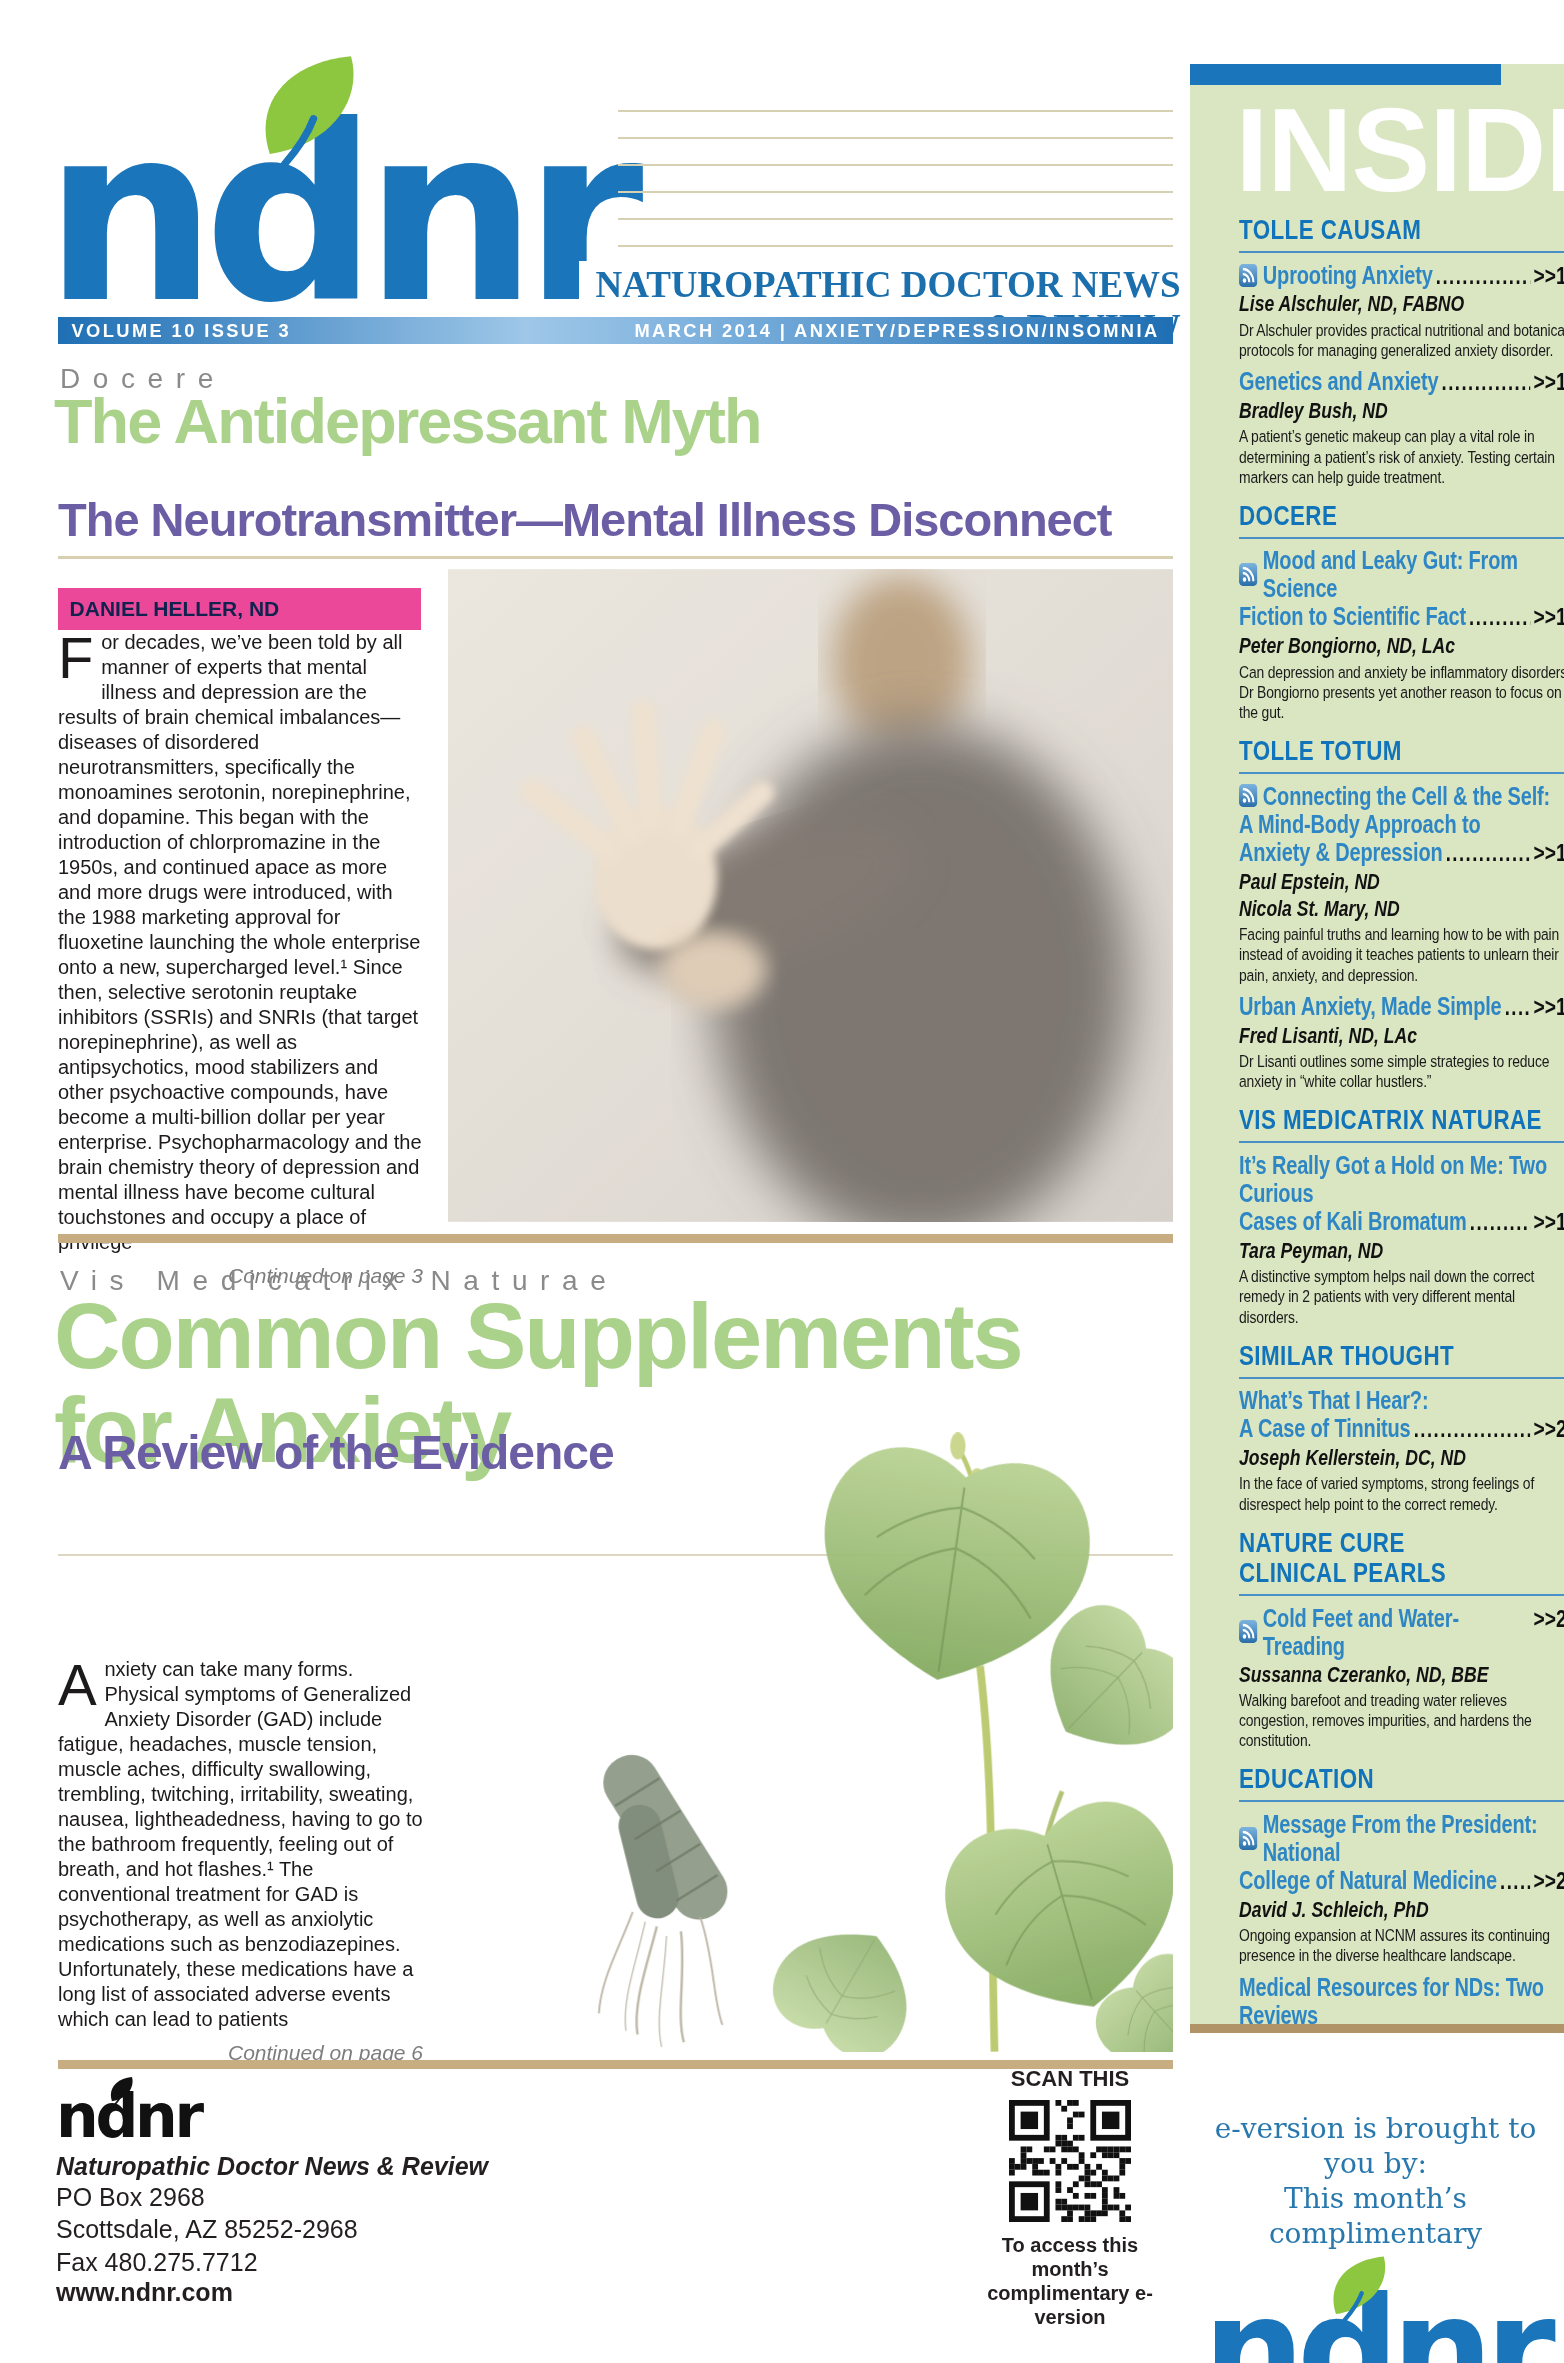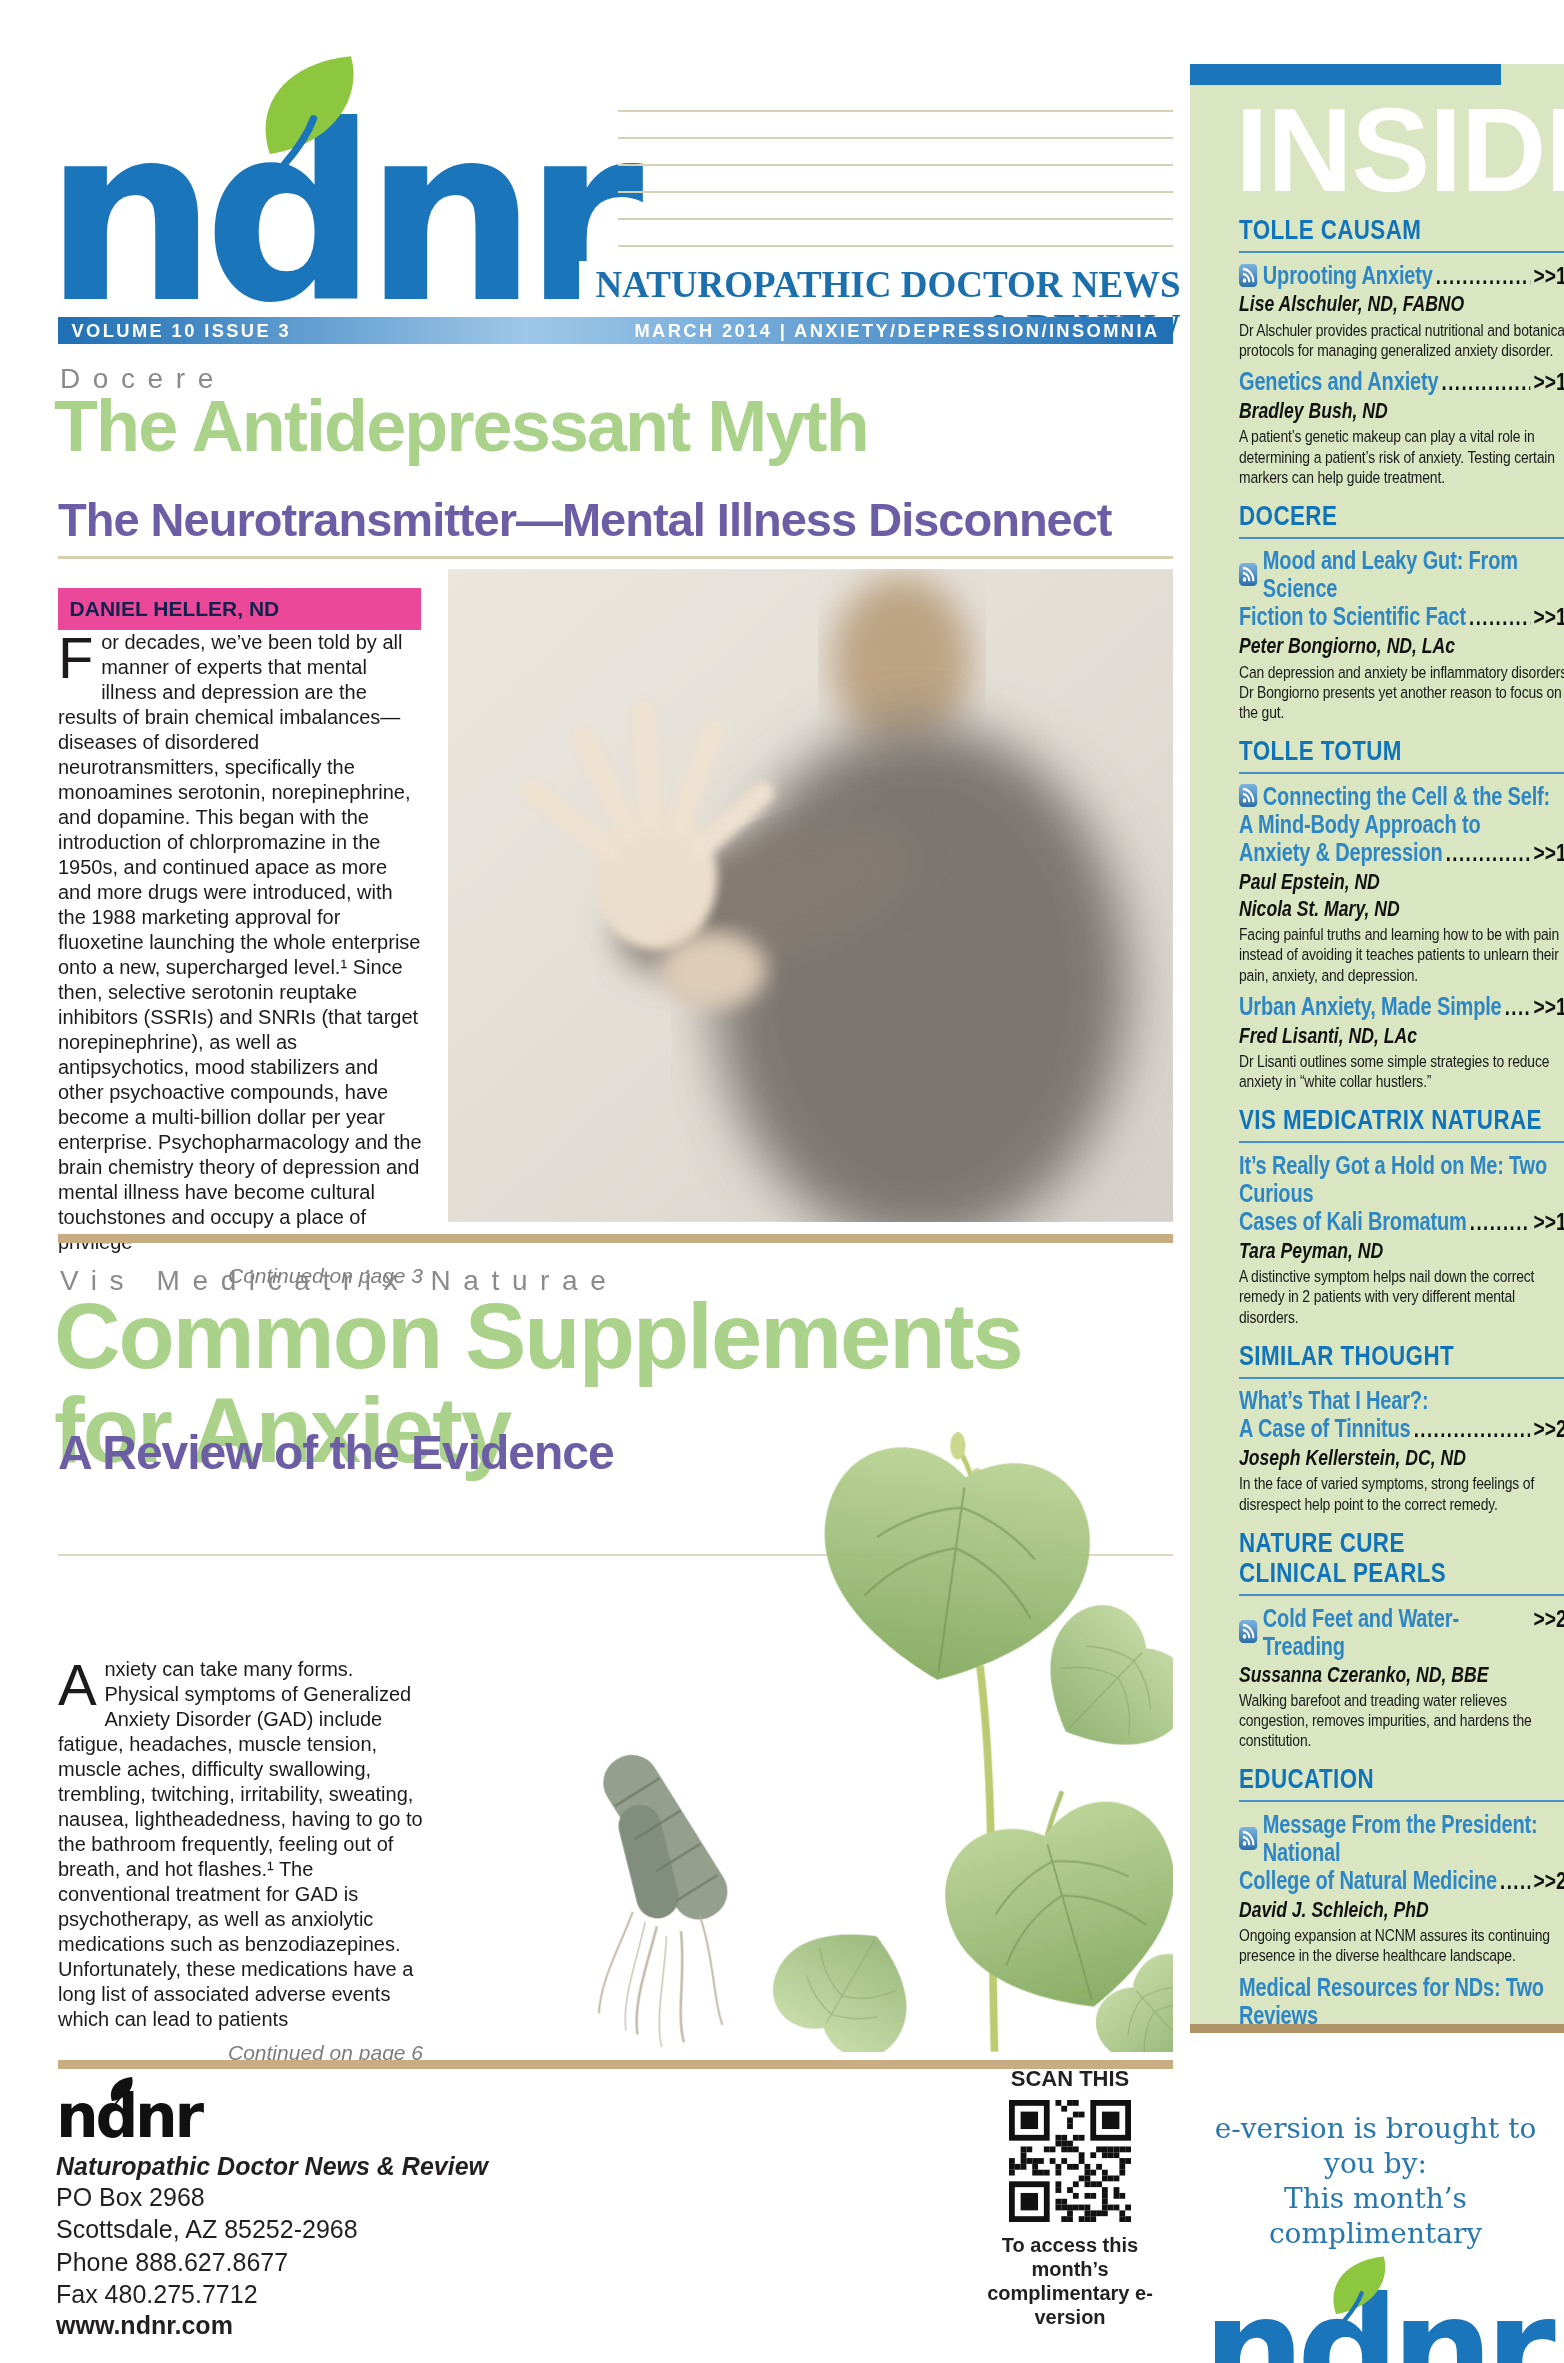--- a/index.html
+++ b/index.html
@@ -20,21 +20,21 @@
   .mast-title{position:absolute;left:579px;top:261px;width:594px;text-align:right;
               font-family:"Liberation Serif",serif;font-weight:bold;font-size:37px;
               color:#1c6fad;background:#fff;padding:1.9px 0 3.9px 7.7px;}
   .volbar{position:absolute;left:58px;top:317px;width:1115px;height:27px;
           background:linear-gradient(90deg,#1f6fb4 0%,#9ec7e8 42%,#7db1dd 58%,#1f6fb4 100%);
           display:flex;justify-content:space-between;align-items:center;padding:0 13.5px;box-sizing:border-box;
           color:#fff;font-weight:bold;font-size:18.3px;letter-spacing:2.4px;}
 
   
   .kicker{position:absolute;color:#8a8a8a;font-size:28px;letter-spacing:12.6px;font-weight:400;}
-  .title1{position:absolute;left:54px;top:390px;font-size:72px;font-weight:bold;color:#abd28b;letter-spacing:-1.9px;line-height:1;}
+  .title1{position:absolute;left:54px;top:390px;font-size:63px;font-weight:bold;color:#abd28b;letter-spacing:-1.9px;line-height:1;}
   .subtitle{position:absolute;left:58px;color:#6c5ea4;font-weight:bold;letter-spacing:-1px;}
   .subtitle1{top:492px;font-size:47px;}
   .rule-tan{position:absolute;left:58px;width:1115px;height:2.9px;background:#d8cfb0;}
   .byline{position:absolute;left:58px;width:363px;background:#ec4899;box-sizing:border-box;
           padding:6.8px 11.6px;font-weight:bold;font-size:21px;color:#12224e;line-height:1.35;margin-top:16px;}
   .body{position:absolute;left:58px;width:365px;font-family:Liberation Sans, sans-serif;
         font-size:20px;line-height:25px;color:#1d1a1b;text-align:left;}
   .body p{margin:0;}
   .body p::first-letter{float:left;font-size:58px;line-height:48px;padding:3.9px 7.7px 0 0;}
   .continued{text-align:right;font-style:italic;color:#7d7d7d;margin-top:7.7px;font-size:21px;}
@@ -225,21 +225,20 @@
     <span class="ndnr logo-footer-black">
       <span>ndnr</span>
       <svg class="leaf" viewBox="0 0 100 112">
         <path d="M10 98 C -6 50 26 10 88 4 C 100 48 66 90 10 98 Z" fill="#111"></path>
         <path d="M24 108 C 36 94 46 80 52 64" stroke="#111" stroke-width="7" fill="none" stroke-linecap="round"></path>
       </svg>
     </span>
     <div class="pubname">Naturopathic Doctor News &amp; Review</div>
     <div class="addr">PO Box 2968</div>
     <div class="addr">Scottsdale, AZ 85252-2968</div>
-    <div class="addr">Phone 888.627.8677</div>
     <div class="addr">Fax 480.275.7712</div>
     <div class="website">www.ndnr.com</div>
   </div>
 
   <div class="scanblock">
     <div class="scanhead">SCAN THIS</div>
     <div class="qr" id="qr"><svg width="122" height="122" xmlns="http://www.w3.org/2000/svg" viewBox="0 0 126 126">
           <rect x="48" y="0" width="6" height="6" fill="#111"></rect>
           <rect x="60" y="0" width="6" height="6" fill="#111"></rect>
           <rect x="66" y="0" width="6" height="6" fill="#111"></rect>

